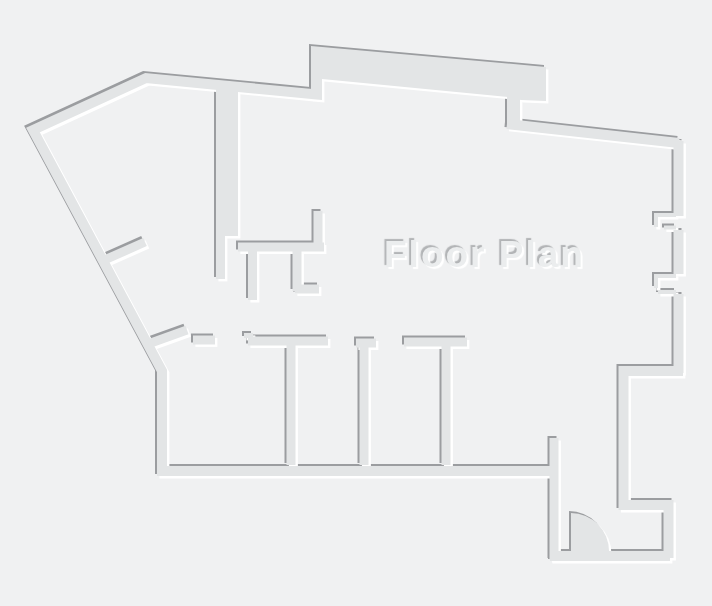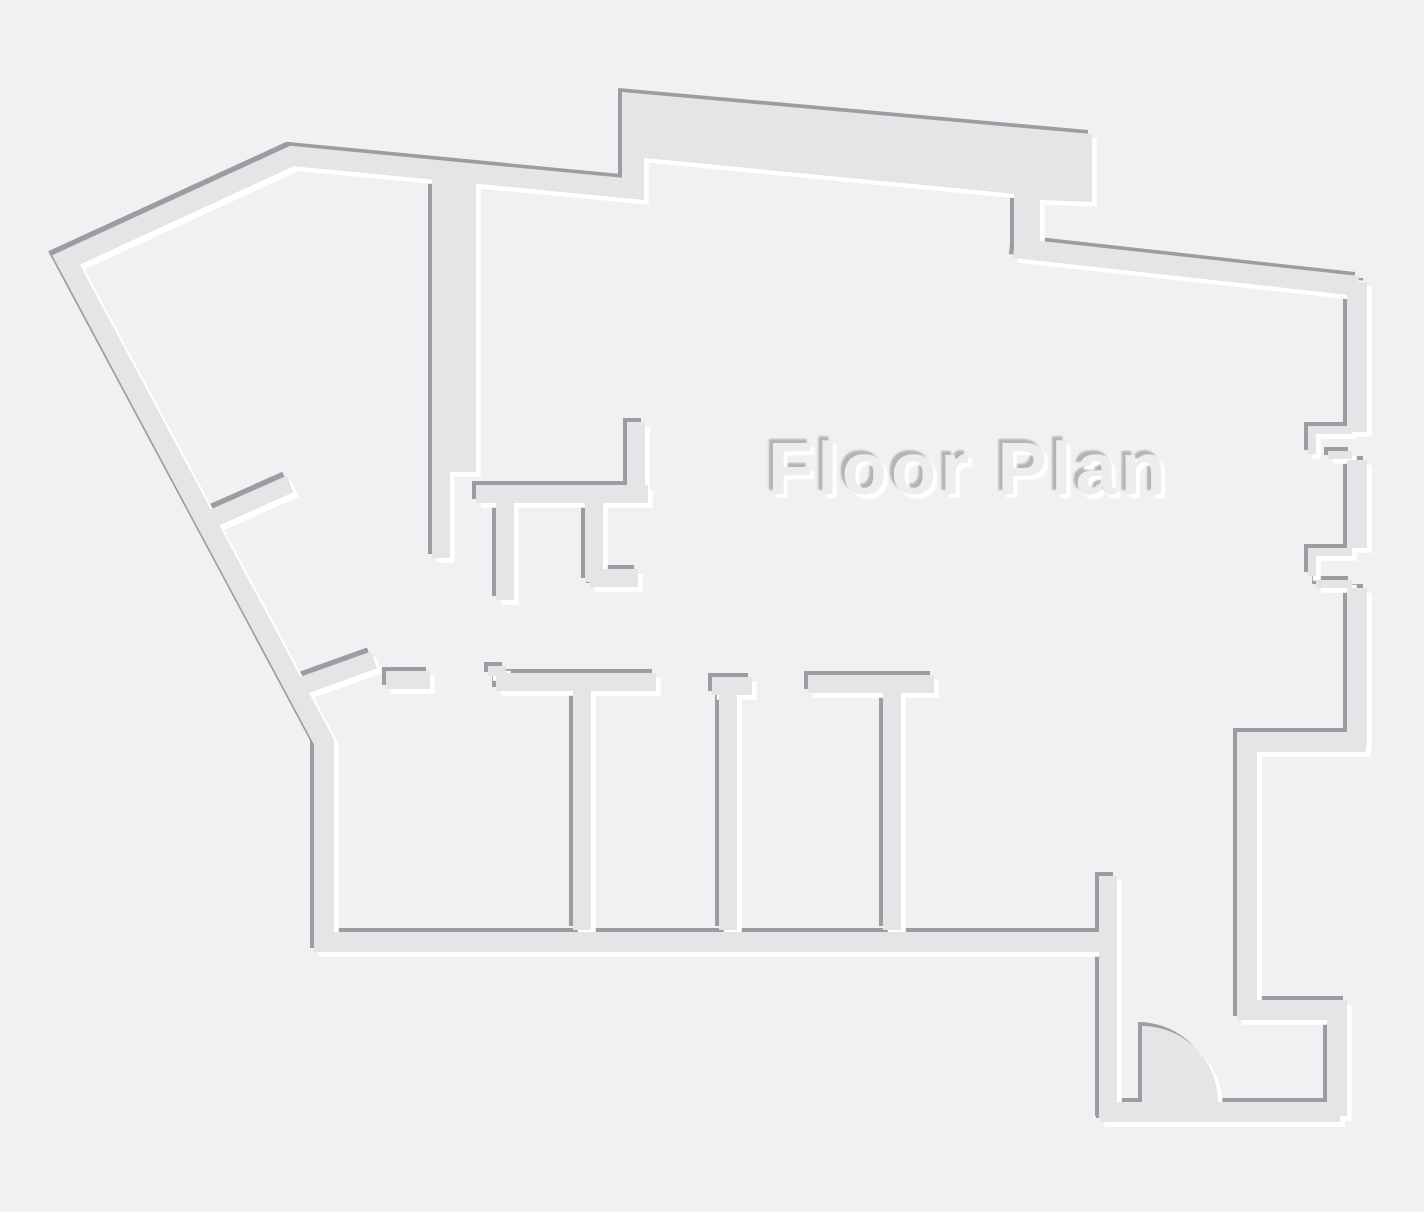--- a/index.html
+++ b/index.html
@@ -21,21 +21,21 @@
     position:relative;width:712px;height:606px;background:var(--background);
   }
   .stage svg{position:absolute;left:0;top:0;}
   
   .w{fill:none;stroke:currentColor;stroke-linejoin:miter;stroke-linecap:butt;}
   .f{fill:currentColor;stroke:none;}
   .lyr-dark{color:var(--wall-shadow);}
   .lyr-light{color:var(--wall-highlight);}
   .lyr-fill{color:var(--wall-fill);}
   .plan-title{
-    position:absolute;left:384px;top:216px;
+    position:absolute;left:384px;top:236px;
     font-size:37px;line-height:37px;font-weight:bold;letter-spacing:2px;
     color:var(--title-fill);
     text-shadow:2px 2px 1px var(--title-shadow-light),
                 -2px -2px 1px var(--title-shadow-dark);
     white-space:nowrap;
     user-select:none;
   }
 </style>
 </head>
 <body>

